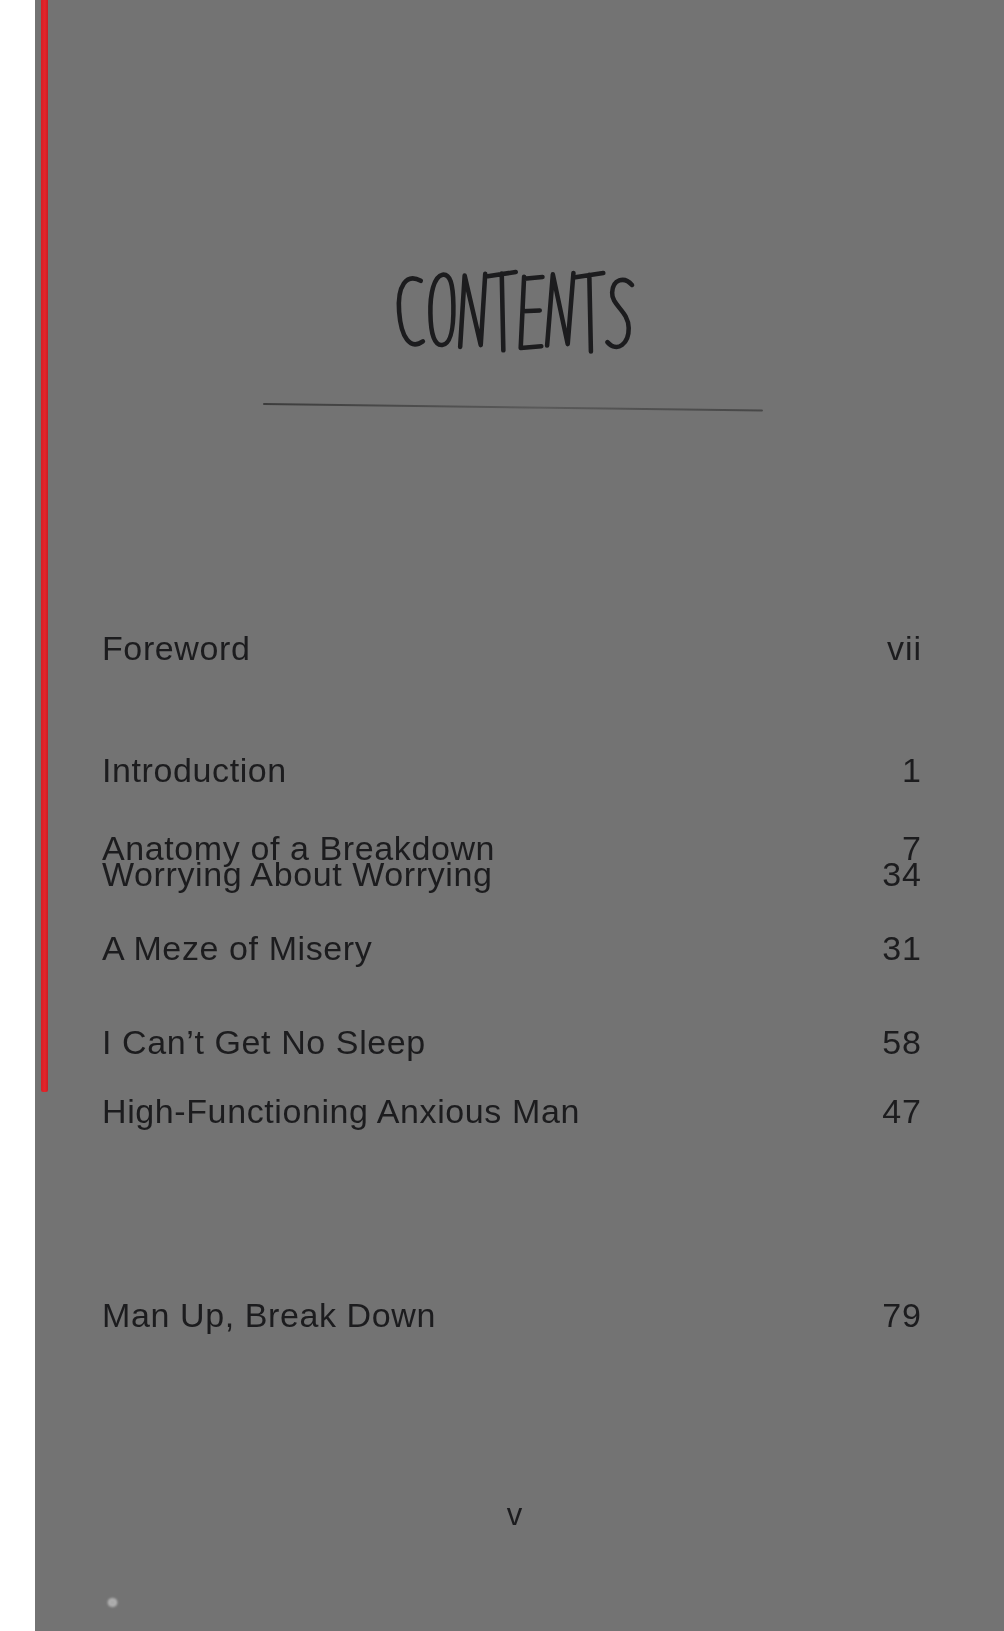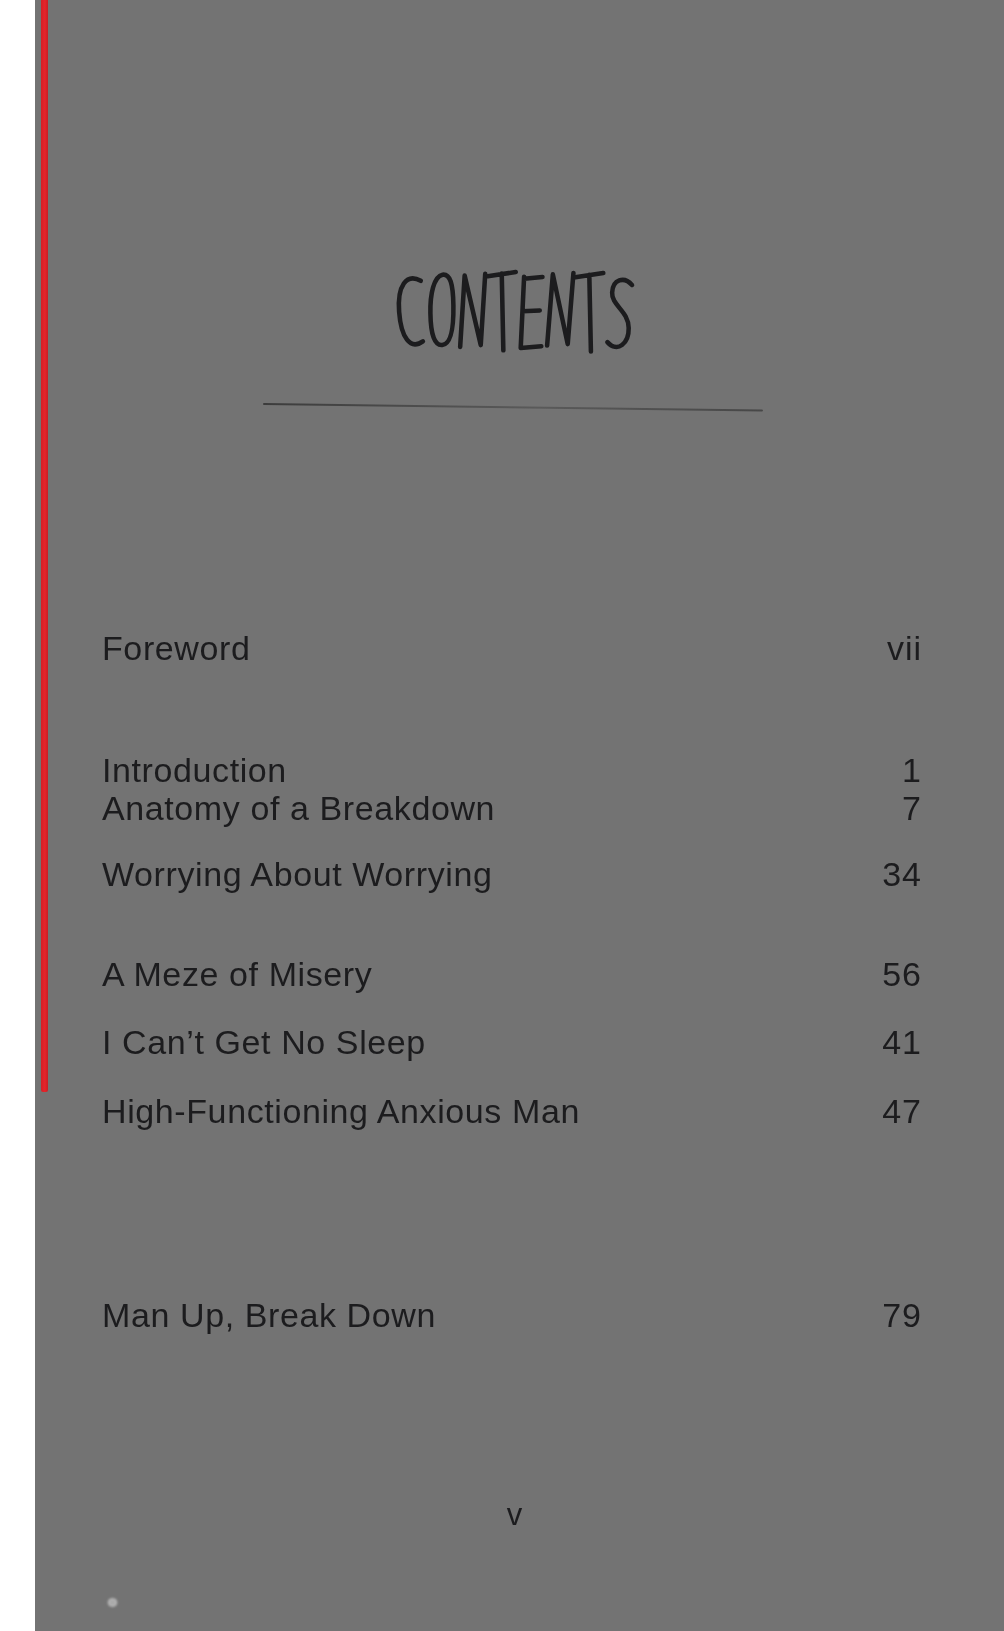--- a/index.html
+++ b/index.html
@@ -117,35 +117,35 @@
 
   <div class="toc" id="toc">
       <div class="row" style="top: 627px;">
         <span class="label">Foreword</span>
         <span class="num">vii</span>
       </div>
       <div class="row" style="top: 749px; text-align: right;">
         <span class="label">Introduction</span>
         <span class="num">1</span>
       </div>
-      <div class="row" style="top: 787px;">
+      <div class="row" style="top: 827px;">
         <span class="label">Anatomy of a Breakdown</span>
         <span class="num">7</span>
       </div>
       <div class="row" style="top: 853px;">
         <span class="label">Worrying About Worrying</span>
         <span class="num">34</span>
       </div>
-      <div class="row" style="top: 953px;">
+      <div class="row" style="top: 927px;">
         <span class="label">A Meze of Misery</span>
-        <span class="num">56</span>
+        <span class="num">31</span>
       </div>
       <div class="row" style="top: 1021px;">
         <span class="label">I Can’t Get No Sleep</span>
-        <span class="num">41</span>
+        <span class="num">58</span>
       </div>
       <div class="row" style="top: 1090px;">
         <span class="label">High-Functioning Anxious Man</span>
         <span class="num">47</span>
       </div>
       <div class="row" style="top: 1294px; text-align: right;">
         <span class="label">Man Up, Break Down</span>
         <span class="num">79</span>
       </div>
     </div>

